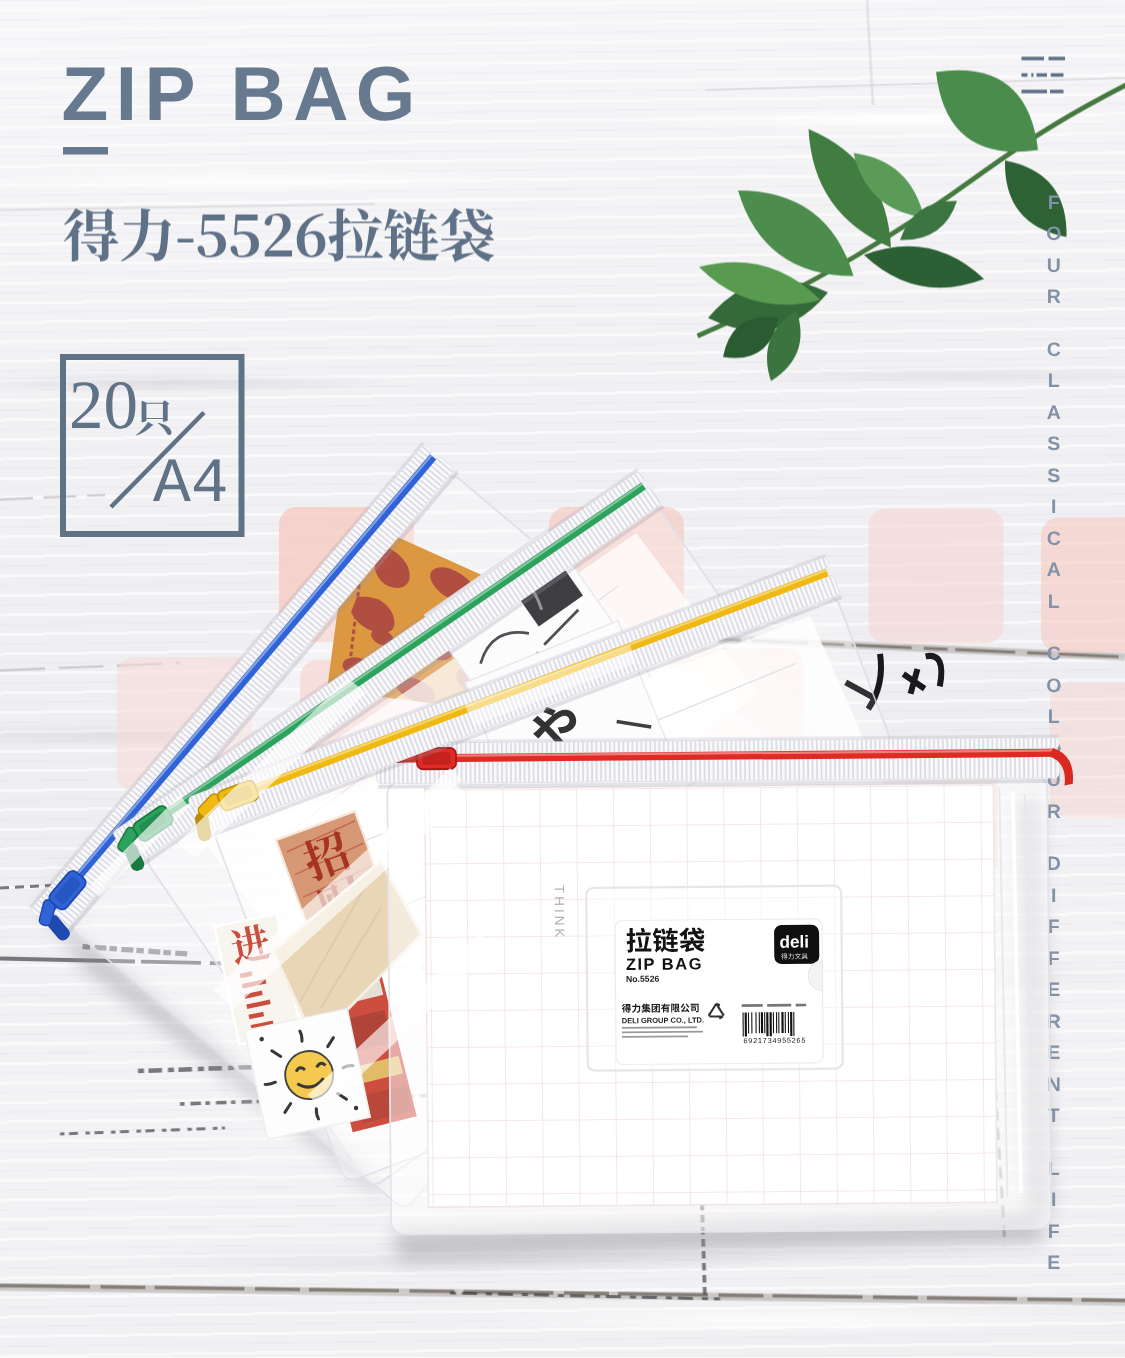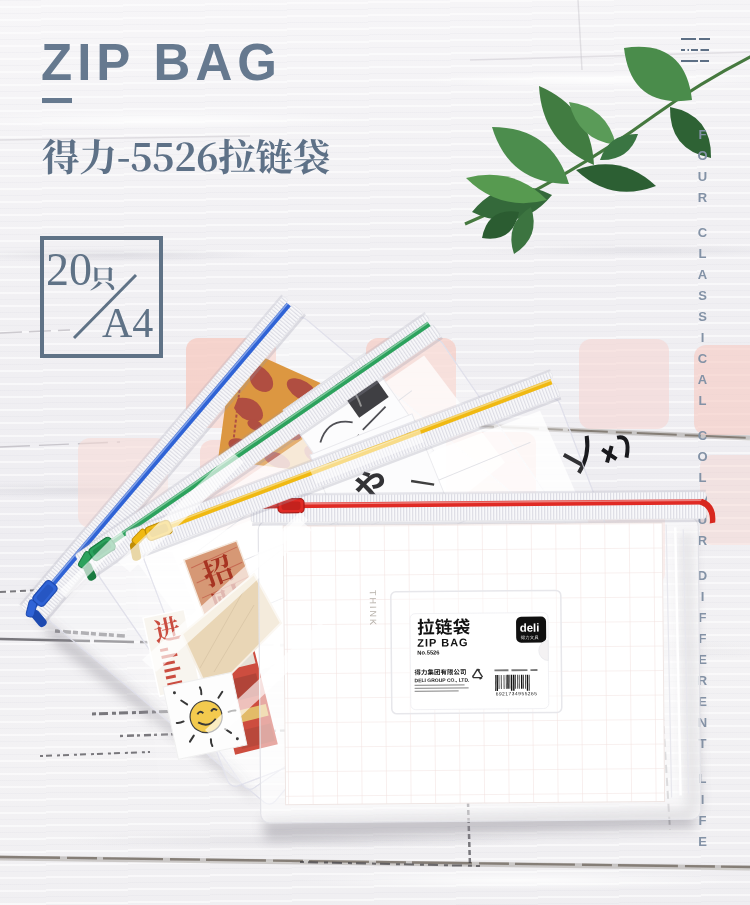--- a/index.html
+++ b/index.html
@@ -76,21 +76,21 @@
     </svg>
 
 <div style="position:absolute;left:40px;top:236px;width:115px;height:114px;border:4px solid #5f7286"></div>
 <div style="position:absolute;left:46px;top:243px;font-family:'Liberation Serif',serif;font-size:46px;color:#5f7286">20</div>
 <svg style="position:absolute;left:89px;top:264px" width="28" height="28" viewBox="0 0 28 28">
       <path transform="translate(1,24)" d="M15.3 -6.2 15.1 -6C17.6 -4.1 20.5 -1 21.7 1.7C25.3 3.6 26.9 -3.7 15.3 -6.2ZM8.6 -6.7C7.1 -4 3.9 -0.2 0.5 2.1L0.7 2.4C5.1 0.9 9.2 -1.9 11.4 -4.4C12 -4.3 12.3 -4.5 12.4 -4.7ZM4.4 -19.5V-6.5H4.9C6.2 -6.5 7.6 -7.3 7.6 -7.6V-8.6H18.6V-6.9H19.1C20.2 -6.9 21.8 -7.6 21.8 -7.7V-18.3C22.4 -18.4 22.7 -18.6 22.9 -18.8L19.8 -21.1L18.3 -19.5H7.8L4.4 -20.9ZM7.6 -9.4V-18.8H18.6V-9.4Z" fill="#5f7286"></path>
     </svg>
 <svg style="position:absolute;left:66px;top:270px" width="76" height="74" viewBox="0 0 76 74">
       <line x1="8" y1="68" x2="70" y2="5" stroke="#5f7286" stroke-width="3"></line>
     </svg>
-<div style="position:absolute;left:102px;top:299px;font-family:Liberation Serif, serif;font-size:42px;color:#5f7286">A4</div>
+<div style="position:absolute;left:102px;top:299px;font-family:Liberation Mono, monospace;font-size:42px;color:#5f7286">A4</div>
 
 <svg width="310" height="235" viewBox="0 0 310 235" style="position:absolute;left:440px;top:25px">
       <path d="M25,199 C 100,167 160,130 215,90 C 250,65 275,50 312,31" stroke="#46793f" stroke-width="3.2" fill="none"></path>
       <path d="M252,75 Q245,14 184,23 Q191,84 252,75 Z" fill="#4a8c4b"></path>
       <path d="M230,82 Q229,125 271,133 Q272,90 230,82 Z" fill="#2e6234"></path>
       <path d="M154,140 Q151,83 99,61 Q102,118 154,140 Z" fill="#417c41"></path>
       <path d="M136,145 Q171,178 216,161 Q181,128 136,145 Z" fill="#2c5f33"></path>
       <path d="M129,159 Q112,102 52,102 Q69,159 129,159 Z" fill="#4c8d4d"></path>
       <path d="M112,170 Q65,147 32,187 Q79,210 112,170 Z" fill="#34693a"></path>
       <path d="M107,175 Q73,141 26,153 Q60,187 107,175 Z" fill="#579a50"></path>

